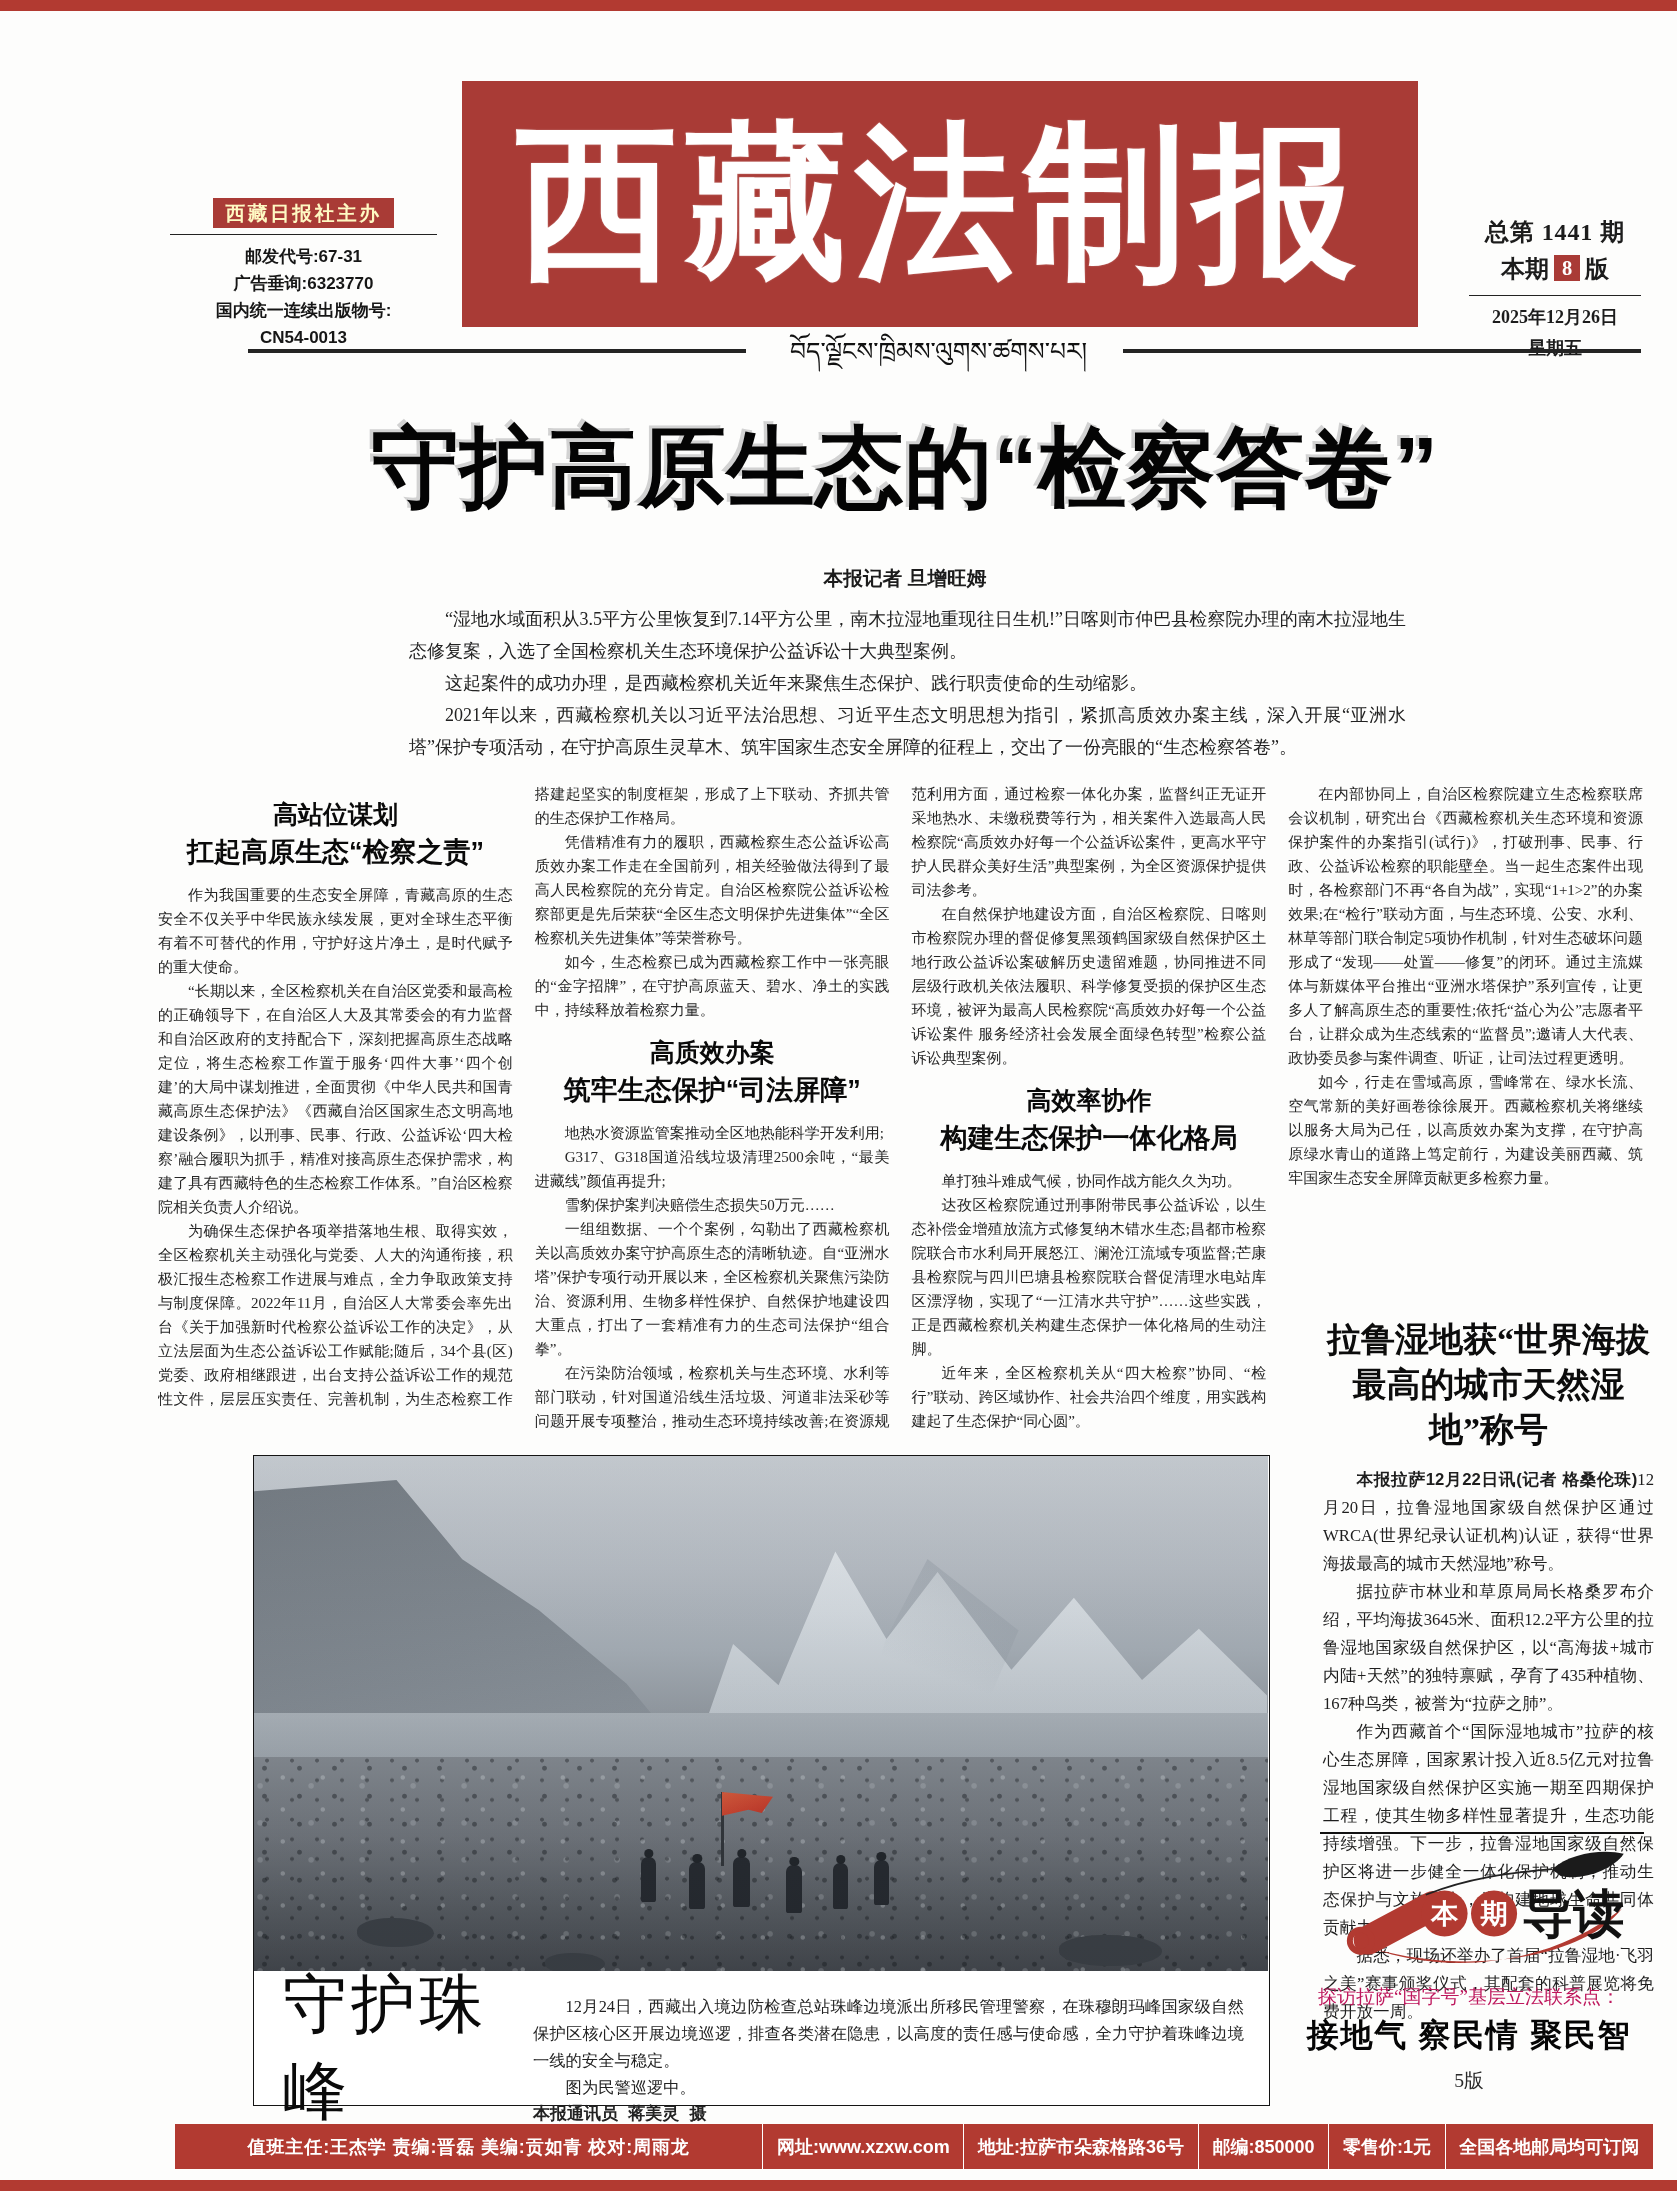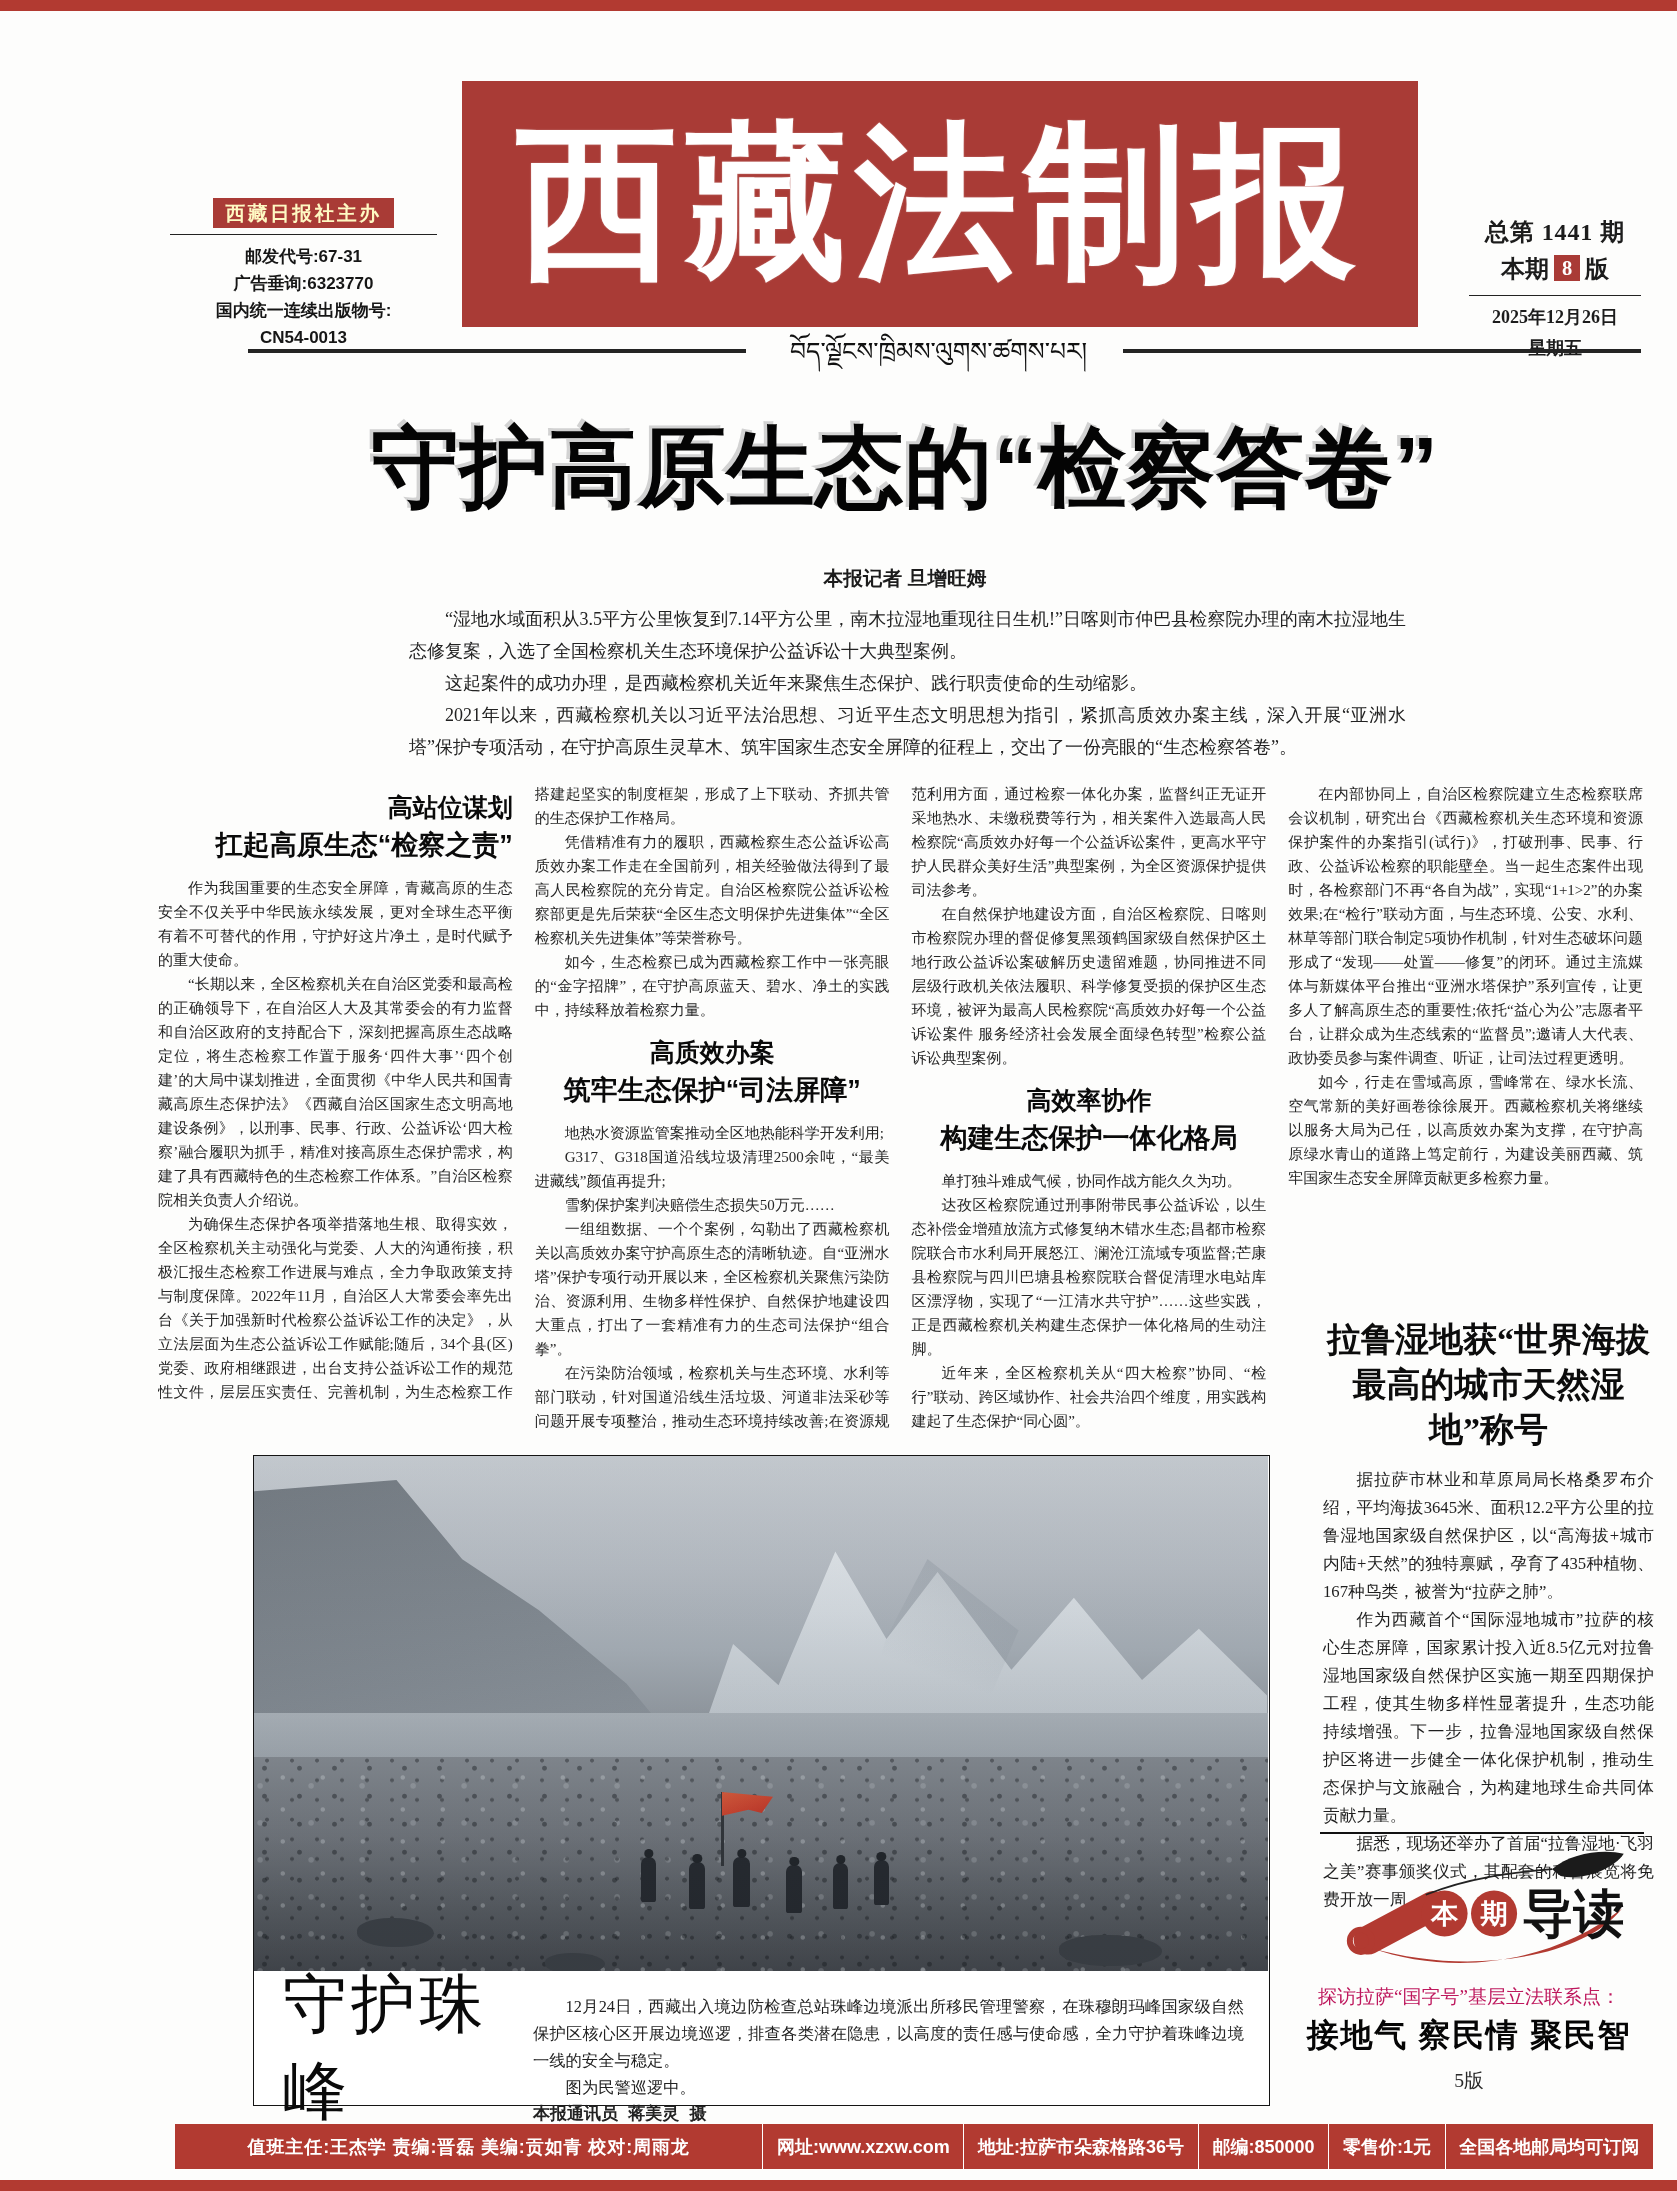--- a/index.html
+++ b/index.html
@@ -57,21 +57,21 @@
   .intro p{margin:0;text-indent:2em;}
 
   
   .columns{position:absolute;left:158px;top:782px;width:1485px;height:661px;
     column-count:4;column-gap:22px;column-fill:auto;overflow:hidden;
     font-size:15px;line-height:24px;color:#262626;text-align:justify;}
   .columns p{margin:0;text-indent:2em;}
   .sec-head{break-inside:avoid;text-align:center;color:#0a0a0a;
     font-family:"Liberation Sans","DejaVu Sans",sans-serif;font-weight:bold;
     margin:12px 0 10.3px;}
-  .sec-head.first{margin-top:7px;text-align:right;}
+  .sec-head.first{margin-top:14px;}
   .sec-head .l1{font-size:25px;line-height:36px;}
   .sec-head .l2{font-size:27px;line-height:41px;}
 
   
   .photo-box{position:absolute;left:253px;top:1455px;width:1017px;height:651px;
     border:1.7px solid #141414;background:#fff;}
   .photo{position:absolute;left:0;top:0;width:1014px;height:515px;overflow:hidden;
     background:linear-gradient(180deg,#c7ccd1 0%,#b8bec5 22%,#a8b0b8 38%,#8e959c 55%,#5d6269 100%);}
   .ridge-left{position:absolute;left:0;top:24px;width:548px;height:283px;
     background:linear-gradient(165deg,#6f767d 0%,#838b93 55%,#959da5 100%);
@@ -243,20 +243,21 @@
     </div>
   </div>
 </div>
 
 <div class="sidebar">
   <div class="sb-title">
     <div>拉鲁湿地获“世界海拔</div>
     <div>最高的城市天然湿地”称号</div>
   </div>
   <div class="sb-body">
+    <p><span class="sb-lead">本报拉萨12月22日讯(记者 格桑伦珠)</span><span>12月20日，拉鲁湿地国家级自然保护区通过WRCA(世界纪录认证机构)认证，获得“世界海拔最高的城市天然湿地”称号。</span></p>
     <p>据拉萨市林业和草原局局长格桑罗布介绍，平均海拔3645米、面积12.2平方公里的拉鲁湿地国家级自然保护区，以“高海拔+城市内陆+天然”的独特禀赋，孕育了435种植物、167种鸟类，被誉为“拉萨之肺”。</p>
     <p>作为西藏首个“国际湿地城市”拉萨的核心生态屏障，国家累计投入近8.5亿元对拉鲁湿地国家级自然保护区实施一期至四期保护工程，使其生物多样性显著提升，生态功能持续增强。下一步，拉鲁湿地国家级自然保护区将进一步健全一体化保护机制，推动生态保护与文旅融合，为构建地球生命共同体贡献力量。</p>
     <p>据悉，现场还举办了首届“拉鲁湿地·飞羽之美”赛事颁奖仪式，其配套的科普展览将免费开放一周。</p>
   </div>
 </div>
 
 <div class="sb-hr"></div>
 
 <div class="daodu">
   <svg width="331" height="128" viewBox="0 0 387 150">

